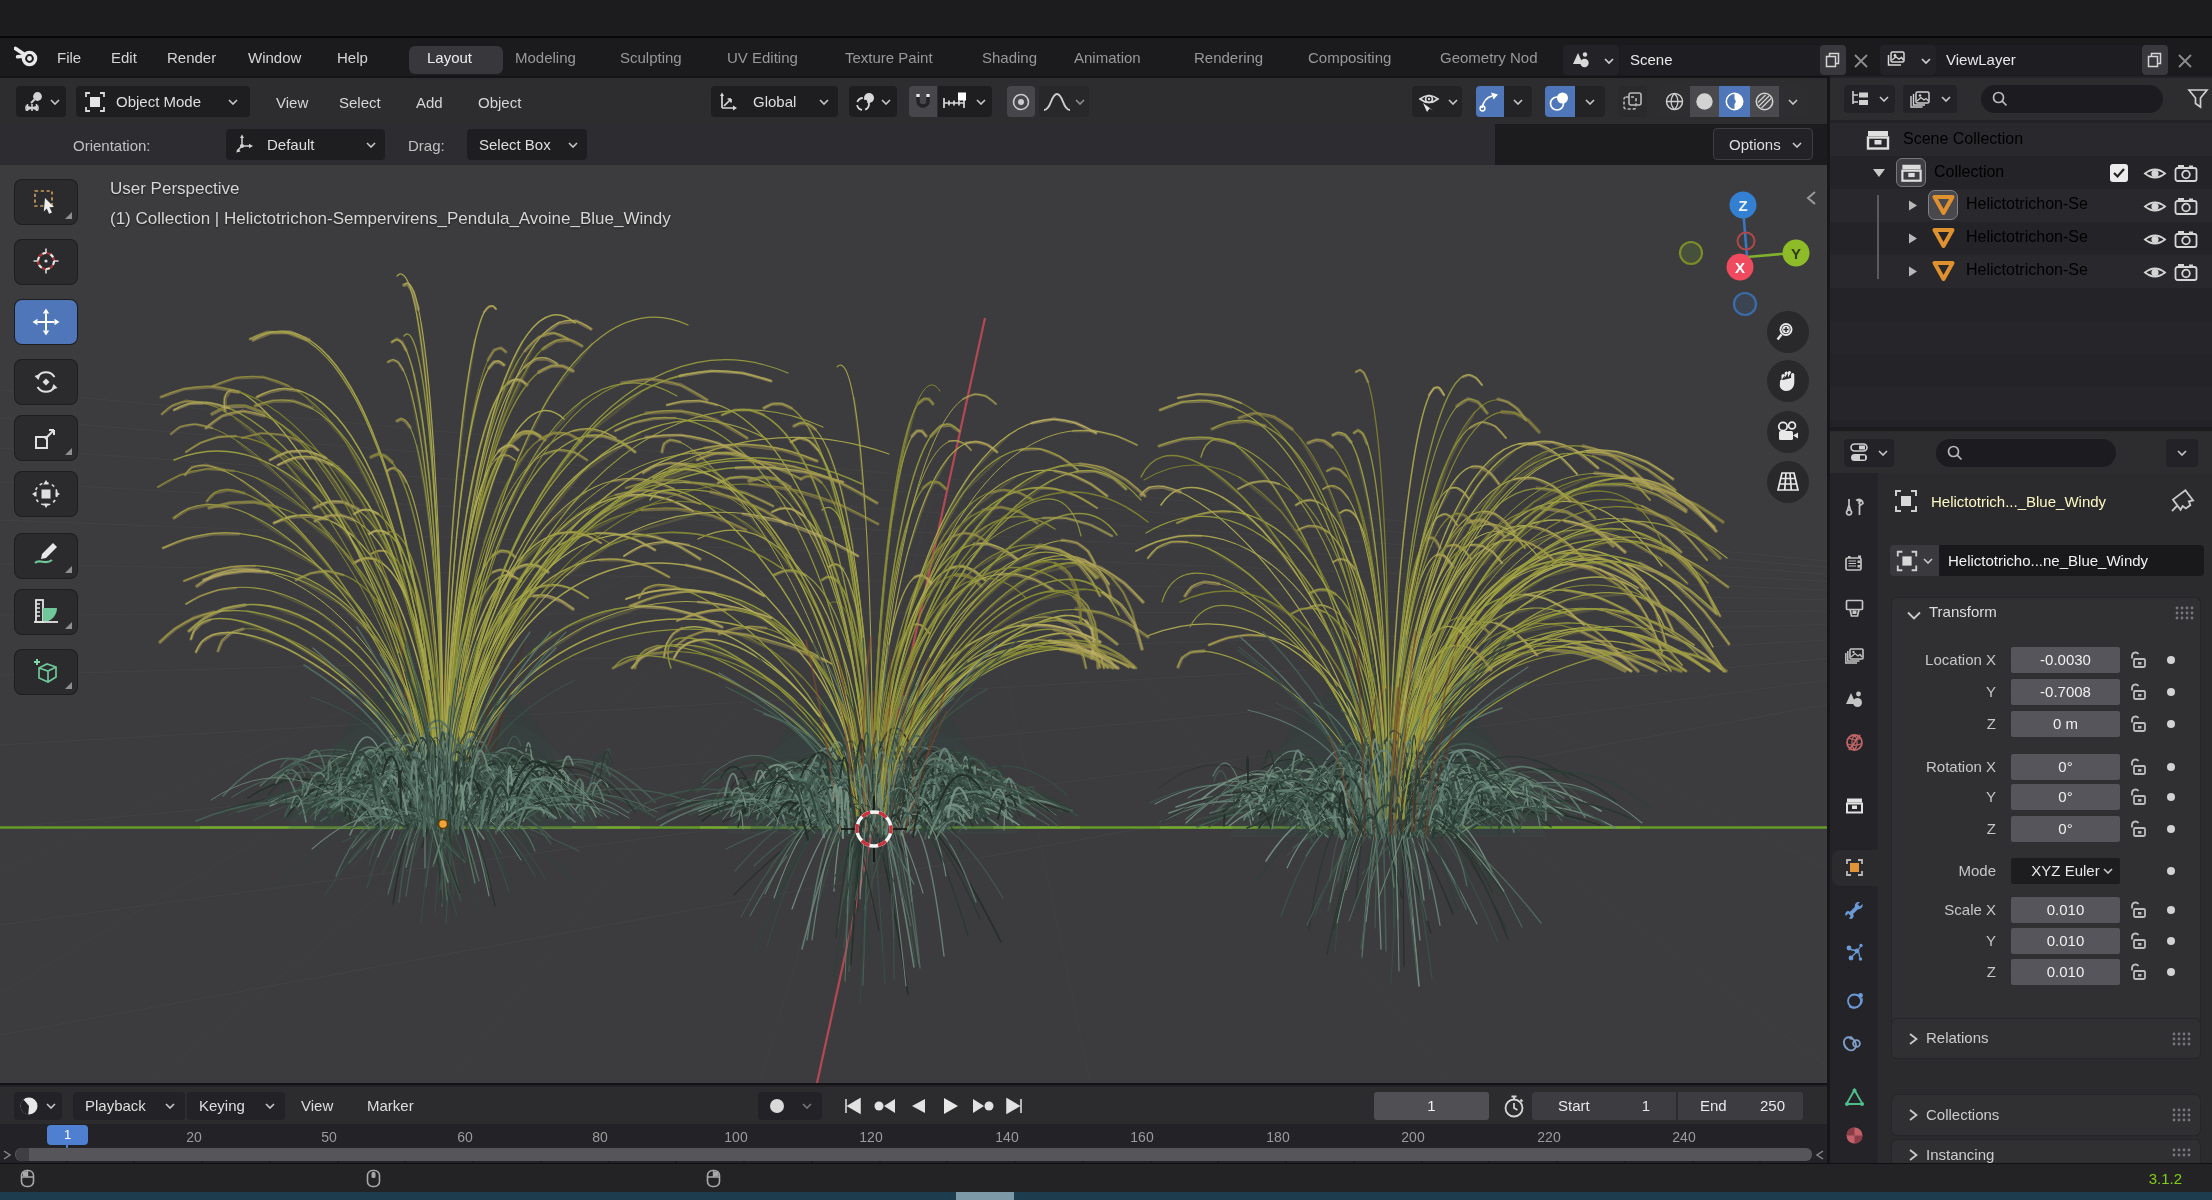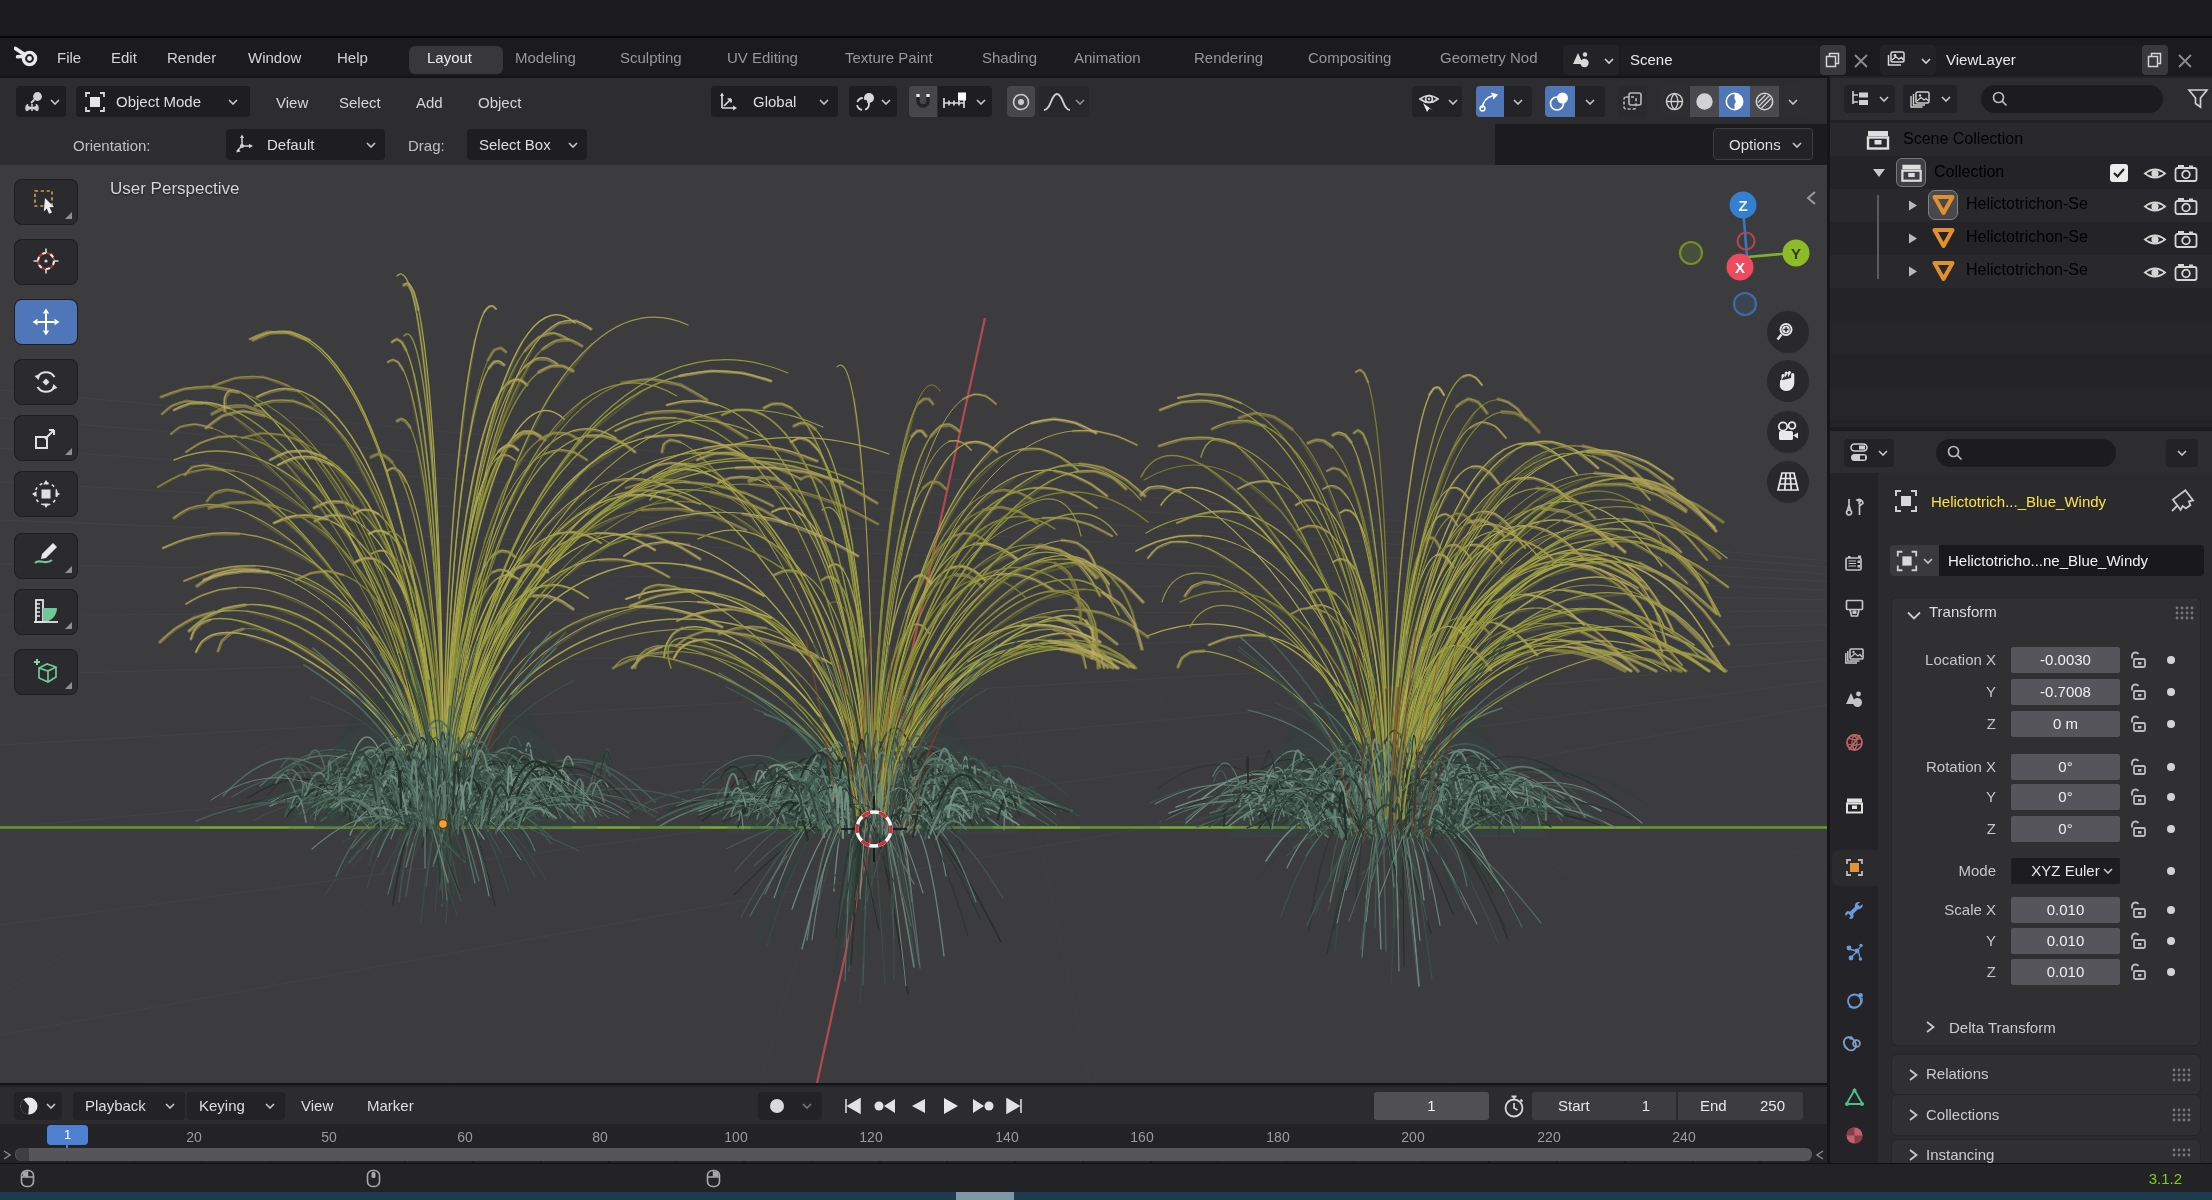--- a/index.html
+++ b/index.html
@@ -885,20 +885,21 @@
     <svg class="abs" style="left:17px;top:7px" width="28" height="28" viewBox="0 0 28 28">
       <path d="M7 11 L15 7 L24 10 L24 20 L16 25 L7 21 Z M7 11 L16 14 L24 10 M16 14 L16 25" fill="none" stroke="#6fc79a" stroke-width="1.7"></path>
       <path d="M5 2 V8 M2 5 H8" stroke="#7ed6a5" stroke-width="2"></path>
     </svg>
     <svg class="abs" style="right:5px;bottom:5px" width="7" height="7">
           <path d="M7 0 L7 7 L0 7 Z" fill="#8f8f8f"></path>
         </svg>
   </div>
 
   <div class="vptext" style="left:110px;top:14px">User Perspective</div>
+  <div class="vptext" style="left:110px;top:44px">(1) Collection | Helictotrichon-Sempervirens_Pendula_Avoine_Blue_Windy</div>
 
   <svg class="abs" style="left:1675px;top:10px" width="145" height="152" viewBox="0 0 145 152">
     <line x1="72" y1="82" x2="68" y2="33" stroke="#3878c2" stroke-width="2.6"></line>
     <line x1="72" y1="82" x2="118" y2="78" stroke="#7fb22a" stroke-width="2.6"></line>
     <circle cx="71" cy="66" r="8.5" fill="none" stroke="#b04848" stroke-width="2"></circle>
     <circle cx="16" cy="78" r="11" fill="#47503a" stroke="#7c8c28" stroke-width="2.2"></circle>
     <circle cx="70" cy="129" r="11" fill="#3c4452" stroke="#3a6ea8" stroke-width="2.2"></circle>
     <circle cx="68" cy="30" r="13.5" fill="#3380d2"></circle>
     <text x="68" y="35.5" font-size="15" font-weight="bold" fill="#eaf2fa" text-anchor="middle" font-family="Liberation Sans, sans-serif">Z</text>
     <circle cx="121" cy="78" r="13.5" fill="#8ebc28"></circle>
@@ -1167,21 +1168,21 @@
       </svg>
 <svg class="abs" style="left:13px;top:693px" width="23" height="23" viewBox="0 0 23 23">
         <circle cx="11.5" cy="11.5" r="8" fill="#c4606a"></circle>
         <path d="M11.5 3.5 A8 8 0 0 0 3.5 11.5 L11.5 11.5 Z" fill="#8a3d46"></path>
         <path d="M11.5 19.5 A8 8 0 0 0 19.5 11.5 L11.5 11.5 Z" fill="#8a3d46"></path>
       </svg>
   <svg class="abs" style="left:63px;top:57px" width="26" height="26" viewBox="0 0 26 26">
     <path d="M3 8 V3 H8 M18 3 H23 V8 M23 18 V23 H18 M8 23 H3 V18" fill="none" stroke="#cfcfcf" stroke-width="2"></path>
     <rect x="8" y="8" width="10" height="10" fill="#d8d8d8"></rect>
   </svg>
-  <div class="plab" style="left:101px;top:62px;font-size:15px;color:#fde047">Helictotrich..._Blue_Windy</div>
+  <div class="plab" style="left:101px;top:62px;font-size:15px;color:#fef9c3">Helictotrich..._Blue_Windy</div>
   <svg class="abs" style="left:340px;top:56px" width="26" height="26" viewBox="0 0 26 26">
     <path d="M14 3 L23 12 L19 13.5 L21 17 L17 21 L13.5 19 L12 23 L3 14 Z" fill="none" stroke="#c9c9c9" stroke-width="1.8" transform="rotate(8 13 13)"></path>
     <path d="M7 19 L2 24" stroke="#c9c9c9" stroke-width="1.8"></path>
   </svg>
   <div class="abs" style="left:60px;top:114px;width:49px;height:31px;background:#3a3a3e;border-radius:4px 0 0 4px">
     <svg class="abs" style="left:5px;top:4px" width="24" height="24" viewBox="0 0 26 26">
       <path d="M3 8 V3 H8 M18 3 H23 V8 M23 18 V23 H18 M8 23 H3 V18" fill="none" stroke="#cfcfcf" stroke-width="2"></path>
       <rect x="8" y="8" width="10" height="10" fill="#d8d8d8"></rect>
     </svg>
     <svg class="chev" style="left:33px;top:13px" width="10" height="6">
@@ -1287,21 +1288,21 @@
         <rect x="8" y="9" width="11" height="8" rx="1.2" fill="none" stroke="#bdbdbd" stroke-width="1.8"></rect>
         <path d="M6 8.5 V6 a3.6 3.6 0 0 1 6.5 -2" fill="none" stroke="#bdbdbd" stroke-width="1.8"></path>
         <rect x="12" y="12" width="3.4" height="2.6" fill="#bdbdbd"></rect>
       </svg>
 <div class="dot" style="top:537px"></div>
   <div class="abs" style="left:95px;top:589px"><svg width="11" height="14">
           <path d="M2 2 L8.5 7 L2 12" fill="none" stroke="#c9c9c9" stroke-width="1.8"></path>
         </svg></div>
   <div class="plab" style="left:119px;top:588px">Delta Transform</div>
 
-  <div class="panel" style="top:624px;height:39px">
+  <div class="panel" style="top:588px;height:39px">
     <svg class="abs" style="left:16px;top:13px" width="11" height="14">
           <path d="M2 2 L8.5 7 L2 12" fill="none" stroke="#c9c9c9" stroke-width="1.8"></path>
         </svg>
     <div class="plab" style="left:34px;top:10px">Relations</div>
     <svg class="abs" style="left:280px;top:13px" width="20" height="14">
       <g fill="#77777b">
             <circle cx="2" cy="2" r="1.4"></circle>
             <circle cx="7" cy="2" r="1.4"></circle>
             <circle cx="12" cy="2" r="1.4"></circle>
             <circle cx="17" cy="2" r="1.4"></circle>

